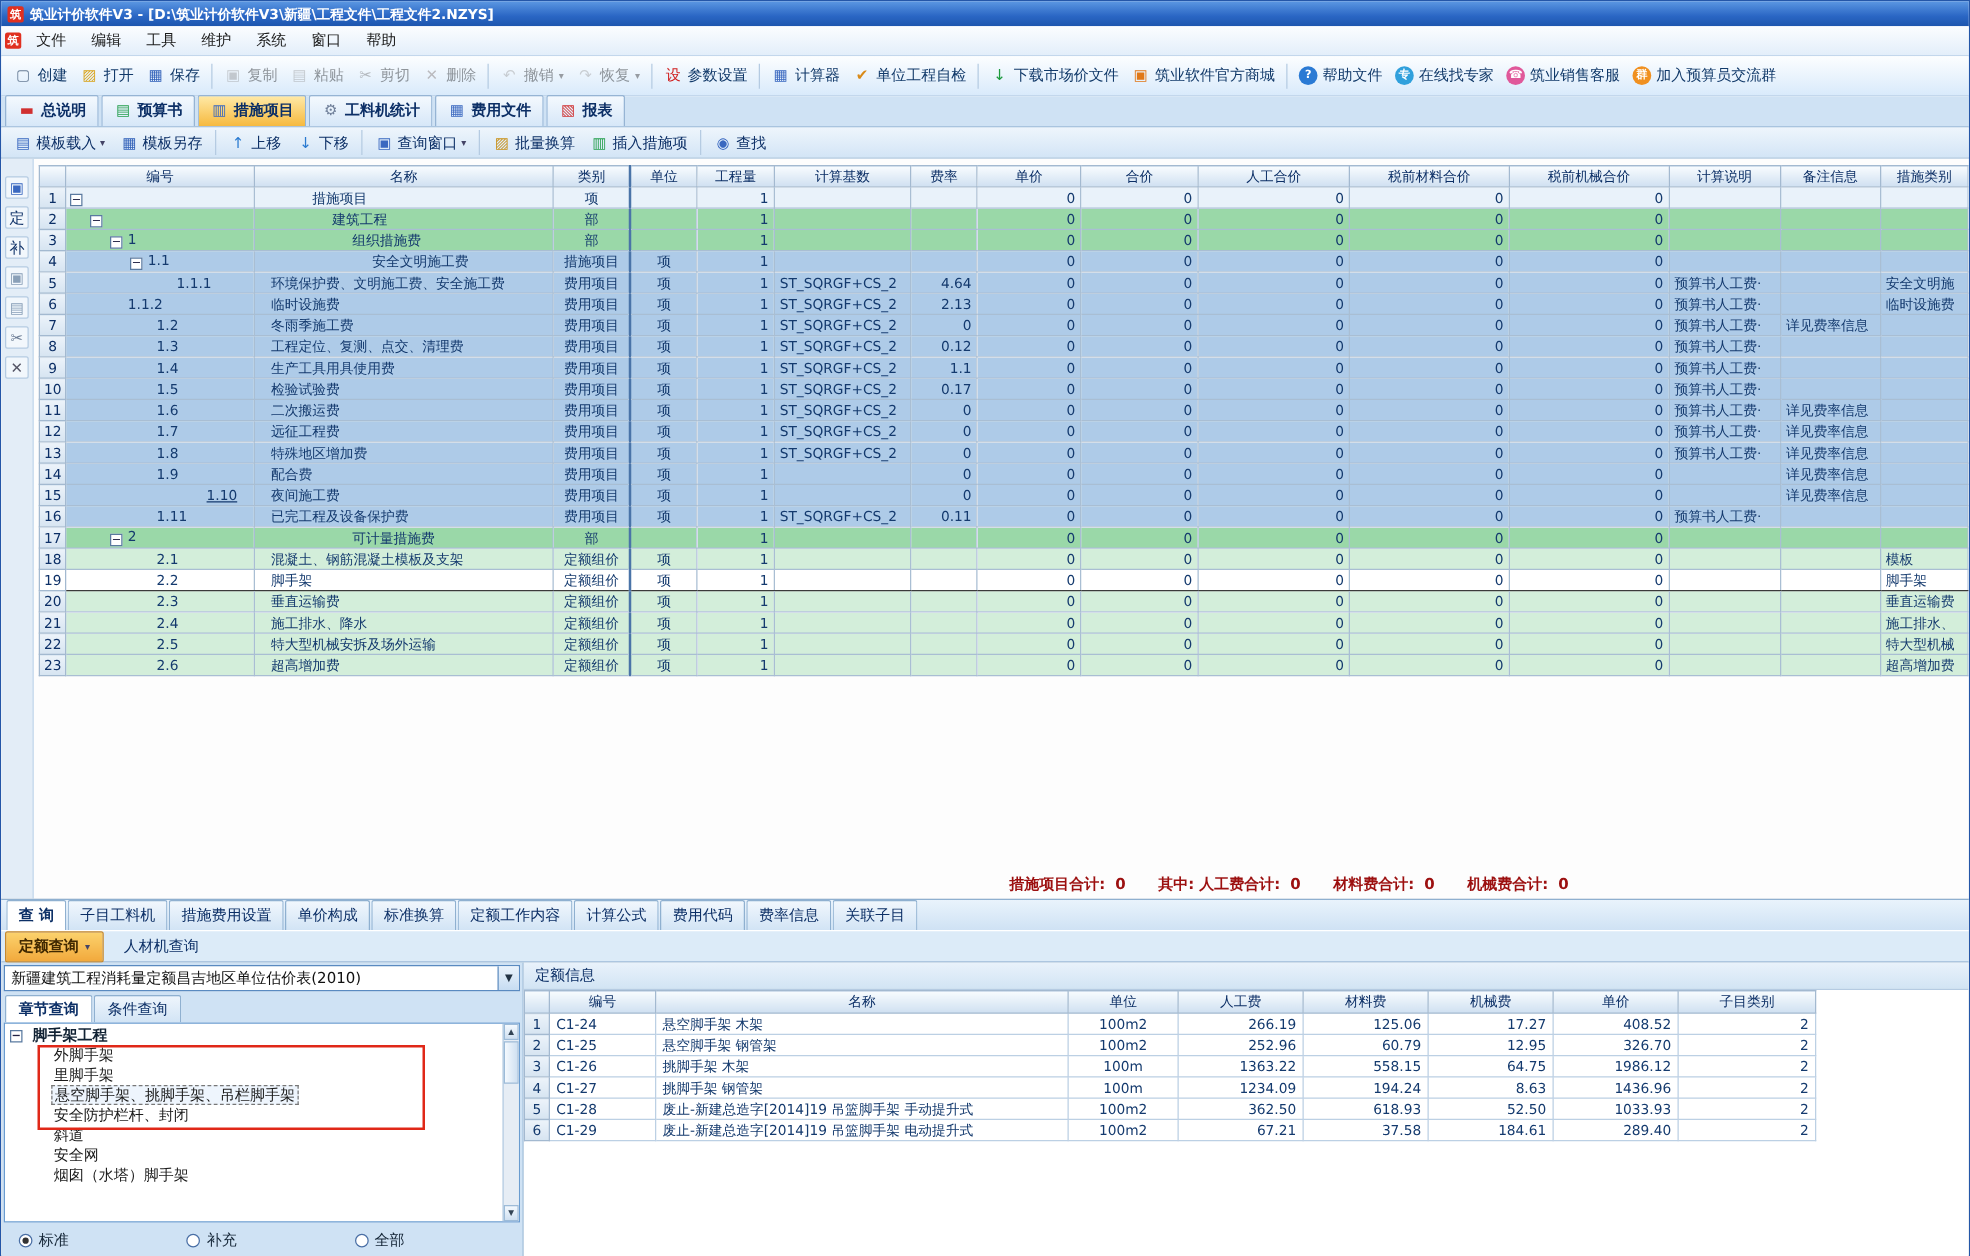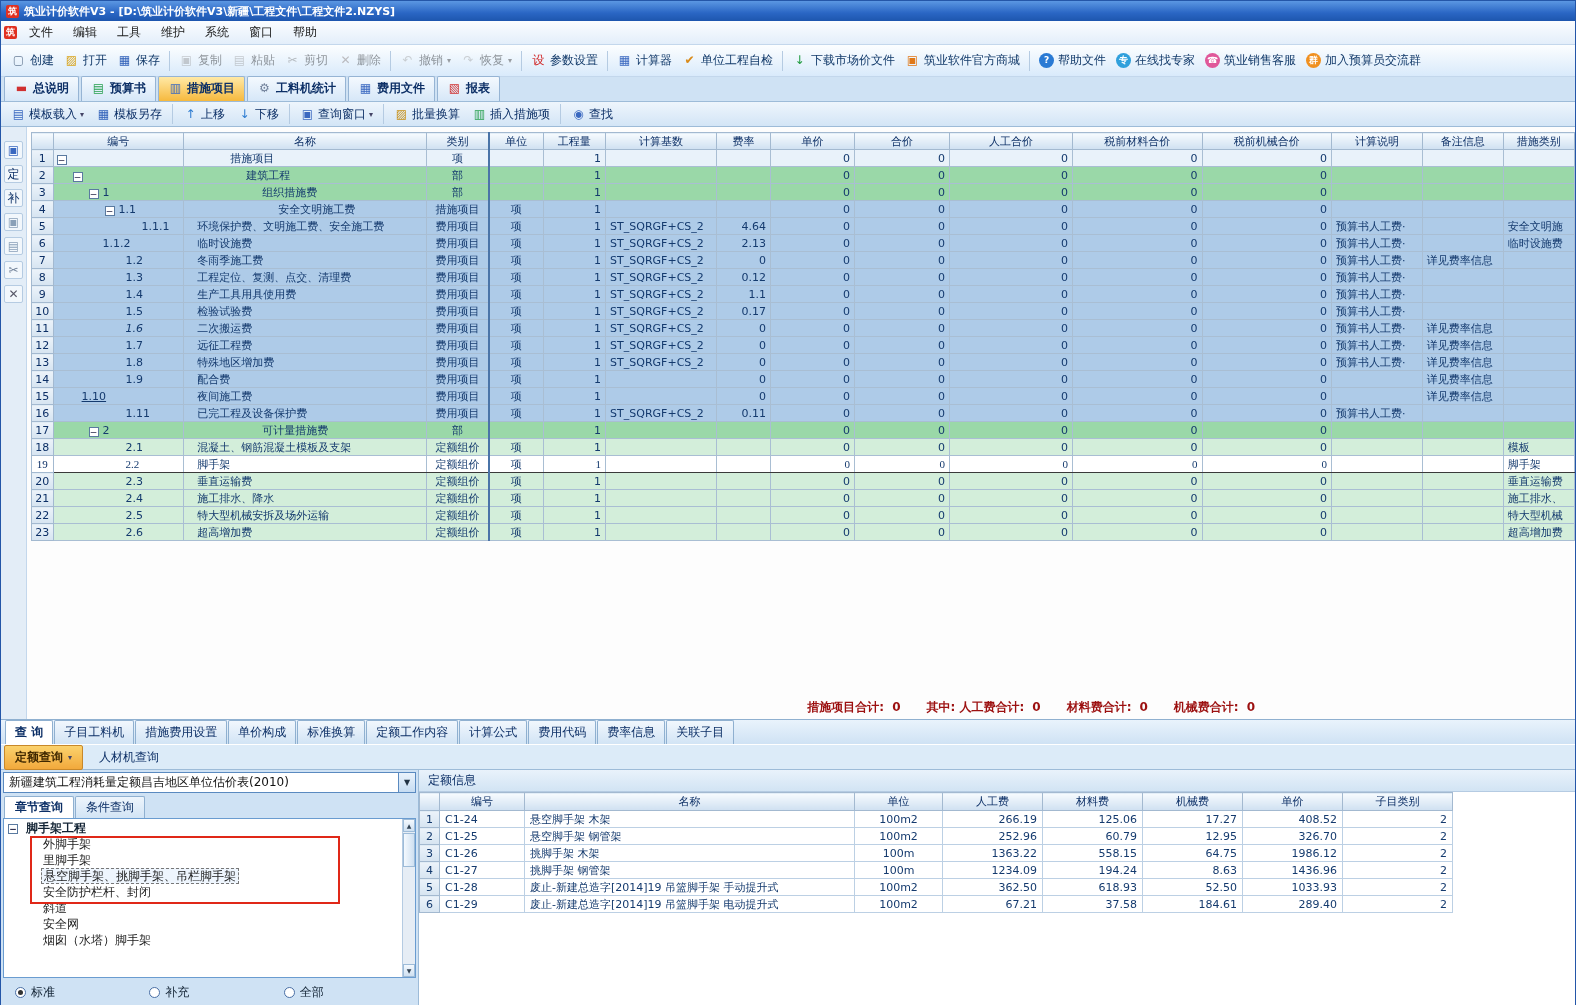--- a/index.html
+++ b/index.html
@@ -31,21 +31,21 @@
   .ss-btn{width:19px;height:18px;display:flex;align-items:center;justify-content:center;background:#f2f7fc;border:1px solid #b5cbe2;border-radius:2px;font-size:10px;cursor:default;}
   .grid-col{flex:1;display:flex;flex-direction:column;overflow:hidden;padding:5px 0 0 4px;}
   table.grid{border-collapse:collapse;table-layout:fixed;font-size:11px;color:#143a6e;background:#fff;}
   table.grid th{background:linear-gradient(180deg,#f7fbfe,#cfe0f1);border:1px solid #a3b9d0;height:17px;font-weight:normal;color:#0c2f66;padding:0 2px;overflow:hidden;white-space:nowrap;}
   table.grid td{border-right:1px solid #a9bed3;border-bottom:1px solid #a9bed3;height:17px;padding:0 4px;overflow:hidden;white-space:nowrap;}
   table.grid td.rn{background:linear-gradient(180deg,#ecf3fa,#d6e4f1);border:1px solid #a3b9d0;text-align:center;color:#0c2f66;padding:0;}
   tr.k-root td{background:#e9f2fa;}
   tr.k-section td{background:#9ad8a8;}
   tr.k-fee td{background:#aecbe8;}
   tr.k-quota td{background:#d3eeda;}
-  tr.sel td{background:#fff !important;border-top:1px solid #3a3a3a;border-bottom:1px solid #3a3a3a;font-family:Liberation Serif, serif;}
+  tr.sel td{background:#fff !important;border-top:1px solid #3a3a3a;border-bottom:1px solid #3a3a3a;}
   td.r,th.r{text-align:right;}
   td.c,th.c{text-align:center;}
   td.frz,th.frz{border-left:2px solid #4a74a8 !important;}
   .expbox{display:inline-flex;align-items:center;justify-content:center;width:10px;height:10px;border:1px solid #5a7aa0;background:#fff;font-size:9px;line-height:8px;color:#224;margin-right:4px;vertical-align:-1px;}
   .grid-spacer{flex:1;}
   .totals-bar{height:20px;flex:0 0 20px;display:flex;justify-content:flex-end;align-items:center;gap:26px;padding-right:320px;font-weight:bold;color:#9c1010;font-size:12px;margin-bottom:2px;}
   .sum-val{margin-left:-18px;}
 
   
   .bottom{flex:0 0 287px;height:287px;background:#e5e5e5;border-top:1px solid #8fb0d0;display:flex;flex-direction:column;overflow:hidden;}
@@ -498,21 +498,21 @@
               <td class="r">0</td>
               <td class="r">0</td>
               <td class="r">0</td>
               <td class="r">0</td>
               <td class="l">预算书人工费·</td>
               <td class="l"></td>
               <td class="l"></td>
             </tr>
             <tr class="k-fee">
               <td class="rn">11</td>
-              <td class="l" style="padding-left: 72px; font-style: italic;">1.6</td>
+              <td class="l" style="padding-left: 72px;">1.6</td>
               <td class="l" style="padding-left: 13px;">二次搬运费</td>
               <td class="c">费用项目</td>
               <td class="c frz">项</td>
               <td class="r">1</td>
               <td class="l">ST_SQRGF+CS_2</td>
               <td class="r">0</td>
               <td class="r">0</td>
               <td class="r">0</td>
               <td class="r">0</td>
               <td class="r">0</td>
@@ -570,21 +570,21 @@
               <td class="r">0</td>
               <td class="r">0</td>
               <td class="r">0</td>
               <td class="r">0</td>
               <td class="l"></td>
               <td class="l">详见费率信息</td>
               <td class="l"></td>
             </tr>
             <tr class="k-fee">
               <td class="rn">15</td>
-              <td class="l" style="padding-left: 28px; text-decoration: underline;">1.10</td>
+              <td class="l" style="padding-left: 112px; text-decoration: underline;">1.10</td>
               <td class="l" style="padding-left: 13px;">夜间施工费</td>
               <td class="c">费用项目</td>
               <td class="c frz">项</td>
               <td class="r">1</td>
               <td class="l"></td>
               <td class="r">0</td>
               <td class="r">0</td>
               <td class="r">0</td>
               <td class="r">0</td>
               <td class="r">0</td>

